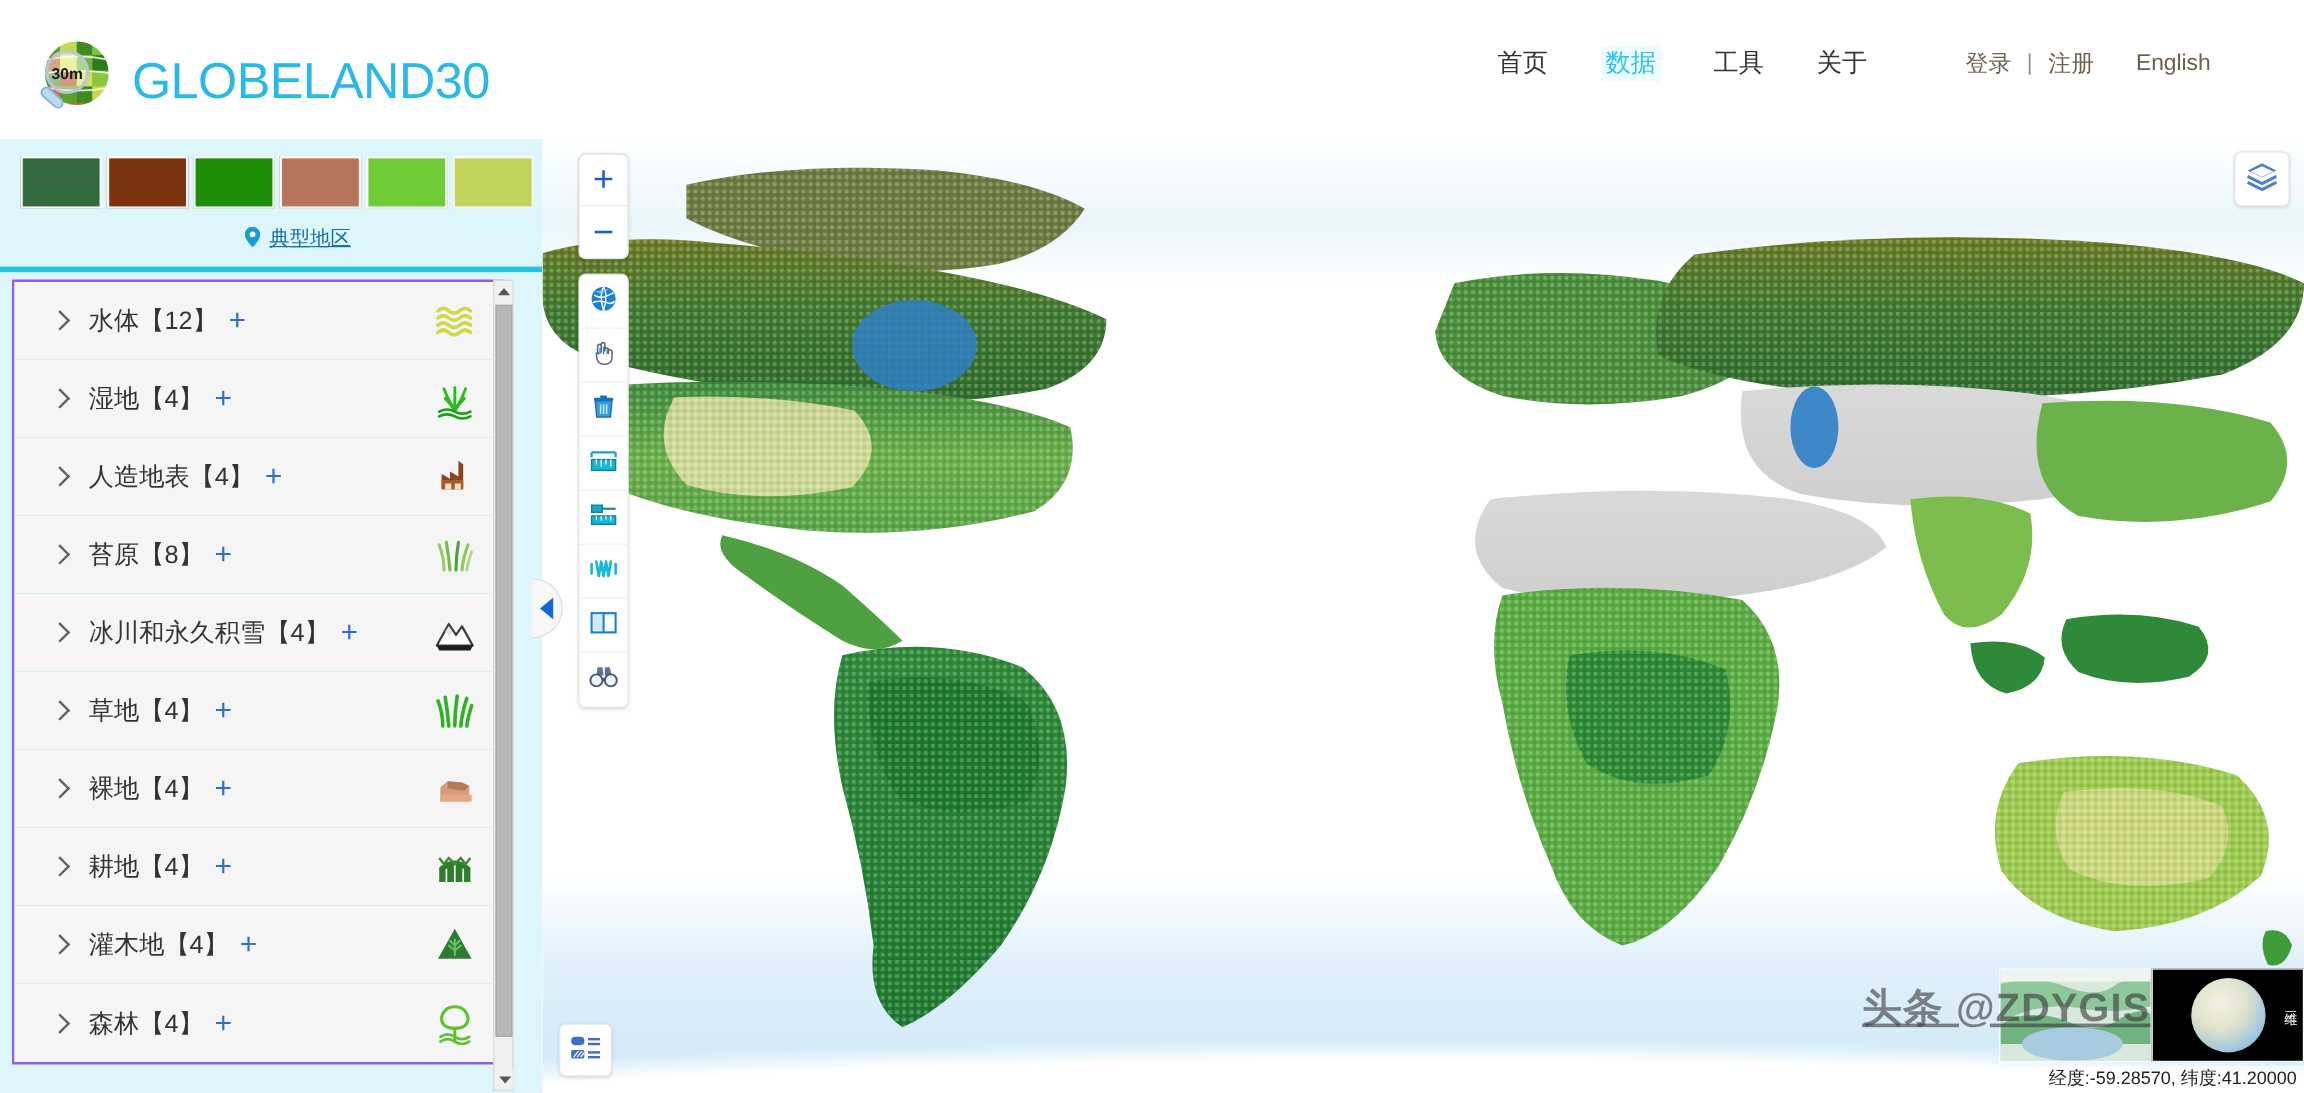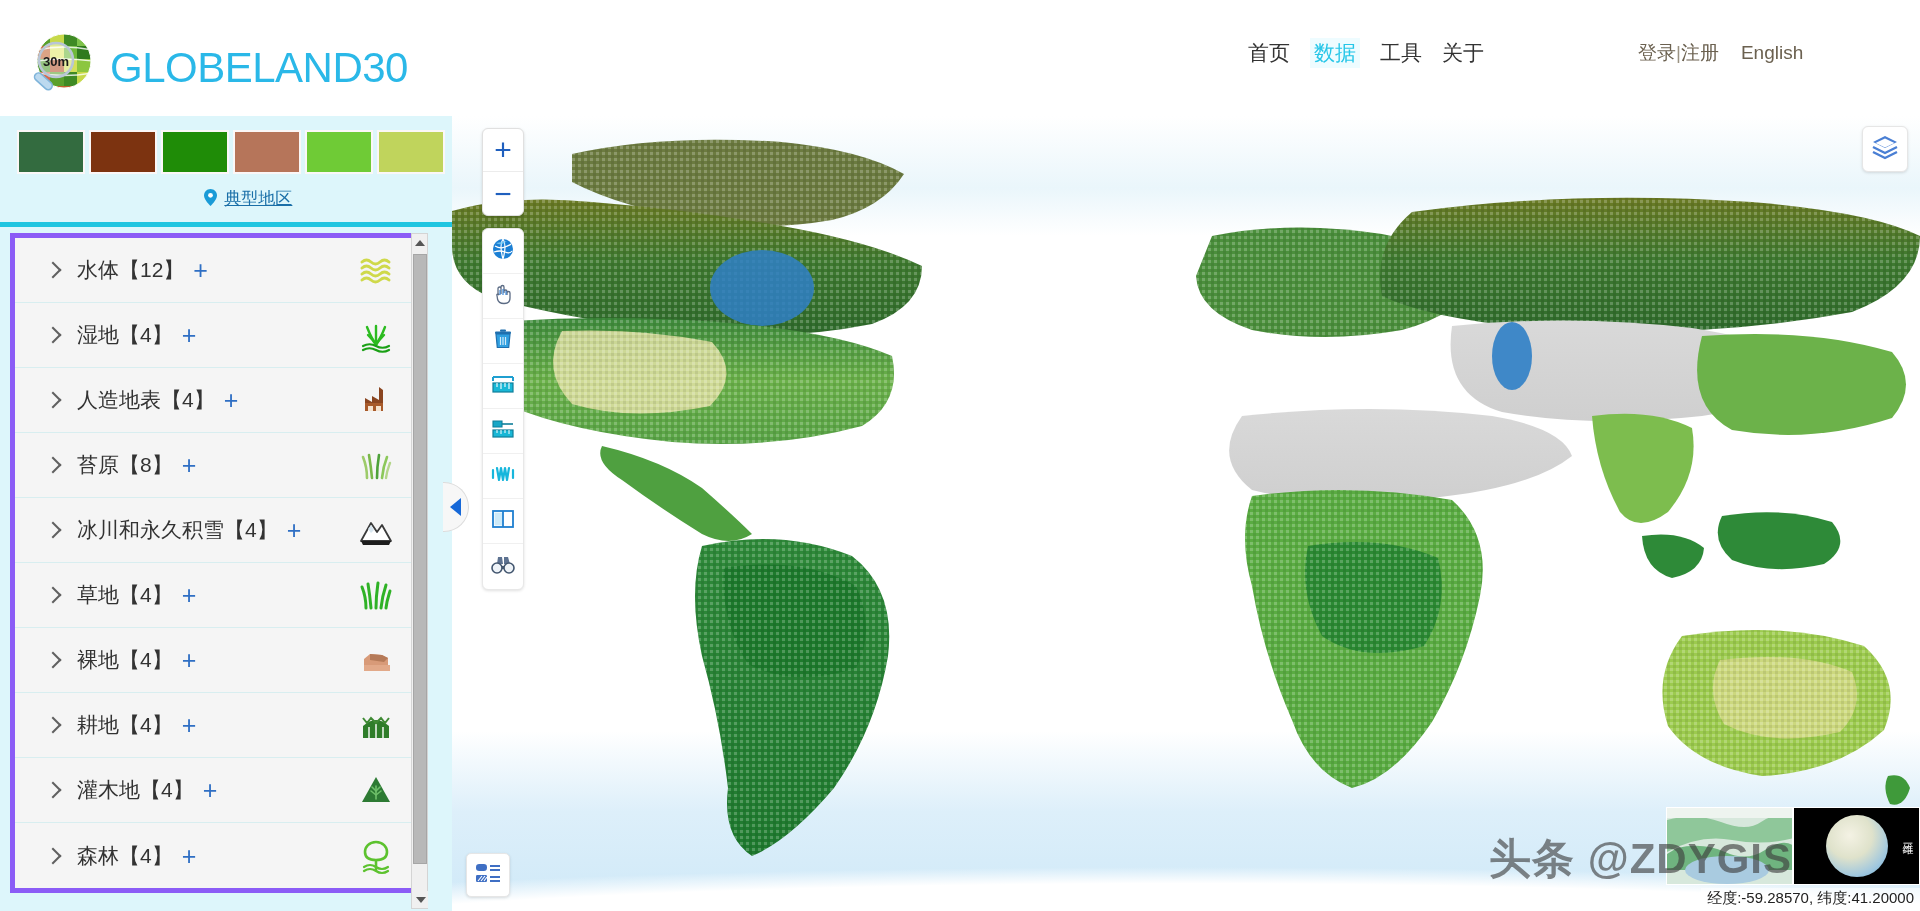--- a/index.html
+++ b/index.html
@@ -32,38 +32,39 @@
     letter-spacing: -0.5px;
     color: #2ab8e8;
     margin-left: 12px;
     font-family: "Liberation Sans", sans-serif;
   }
 
   .nav-main {
     position: absolute;
     left: 1248px; top: 38px;
     display: flex; align-items: flex-end;
-    gap: 20px;
+    gap: 44px;
   }
   .nav-item {
     font-size: 21px;
     color: #333333;
     cursor: pointer;
     line-height: 30px;
   }
   .nav-item.active {
     color: #26c6e8;
     background: #eefcff;
     padding: 0 4px;
   }
 
   .nav-right {
     position: absolute;
     left: 1638px; top: 40px;
     display: flex; align-items: center;
+    gap: 13px;
     color: #6b6150;
     font-size: 19px;
   }
   .nav-right .auth { cursor: pointer; }
   .nav-right .sep { color: #9a9282; }
   .nav-right .lang { margin-left: 22px; cursor: pointer; }
 
   
   .sidebar {
     position: absolute;
@@ -109,21 +110,21 @@
   .list-scroll-area {
     position: relative;
     width: 452px;
     height: 684px;
     background: #ddf6fb;
     padding: 6px 0 0 10px;
   }
   .cat-list {
     width: 410px;
     background: #fdba74;
-    border: 5px solid #8b5cf6;
+    border: 2px solid #8b5cf6;
   }
   .cat-item {
     position: relative;
     height: 65px;
     display: flex;
     align-items: center;
     background: #f5f5f5;
     border-bottom: 1px solid #d8eef0;
     cursor: pointer;
   }
@@ -340,28 +341,29 @@
     position: absolute;
     right: 4px; top: 26px;
     font-size: 11px;
     color: #ffffff;
     writing-mode: vertical-rl;
     z-index: 27;
   }
 
   .watermark {
     position: absolute;
-    right: 128px; bottom: 24px;
-    font-size: 42px;
+    right: 128px; bottom: 48px;
+    font-size: 33px;
     font-weight: bold;
     color: rgba(60,60,60,0.62);
     white-space: nowrap;
     z-index: 28;
     letter-spacing: 1px;
     pointer-events: none;
+    text-decoration: underline;
   }
 </style>
 </head>
 <body>
 
 <div class="header">
   <div class="logo-wrap">
     <div class="logo-globe">
       <svg width="76" height="76" viewBox="0 0 76 76">
         <defs>

